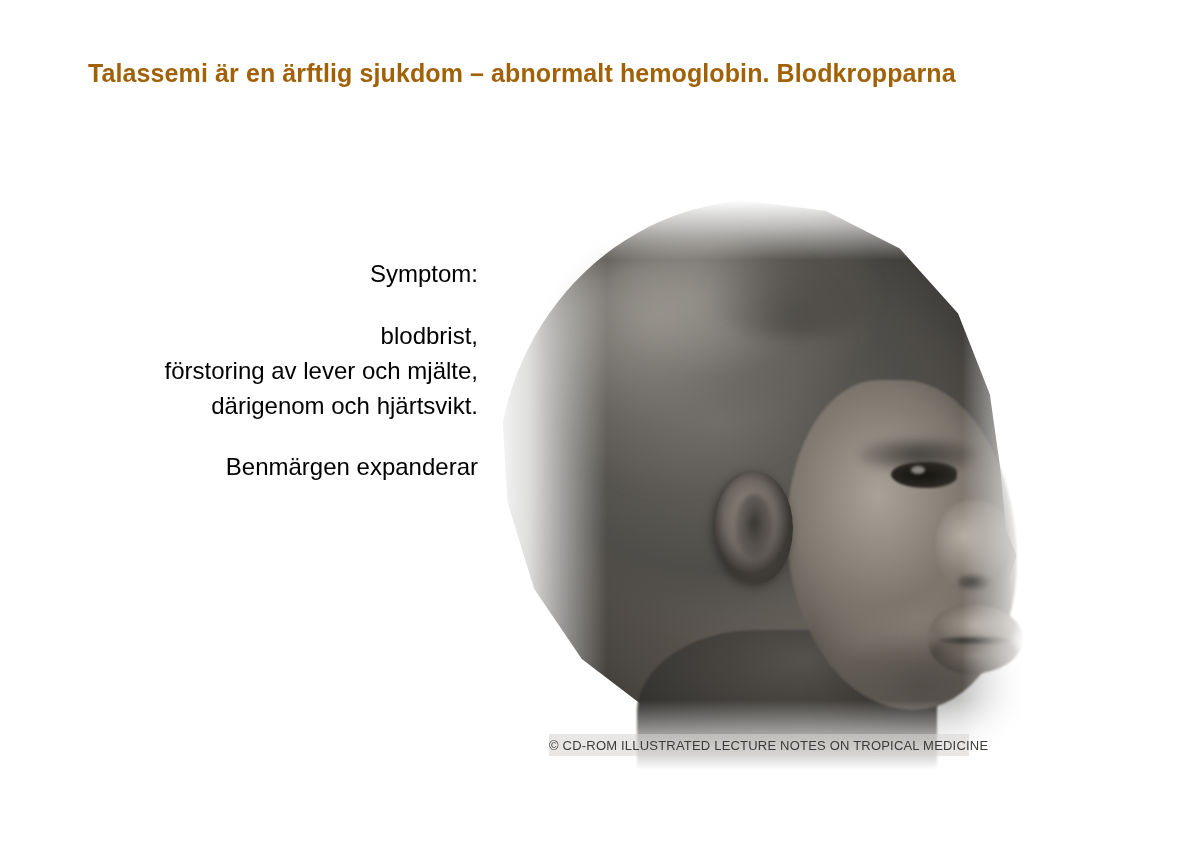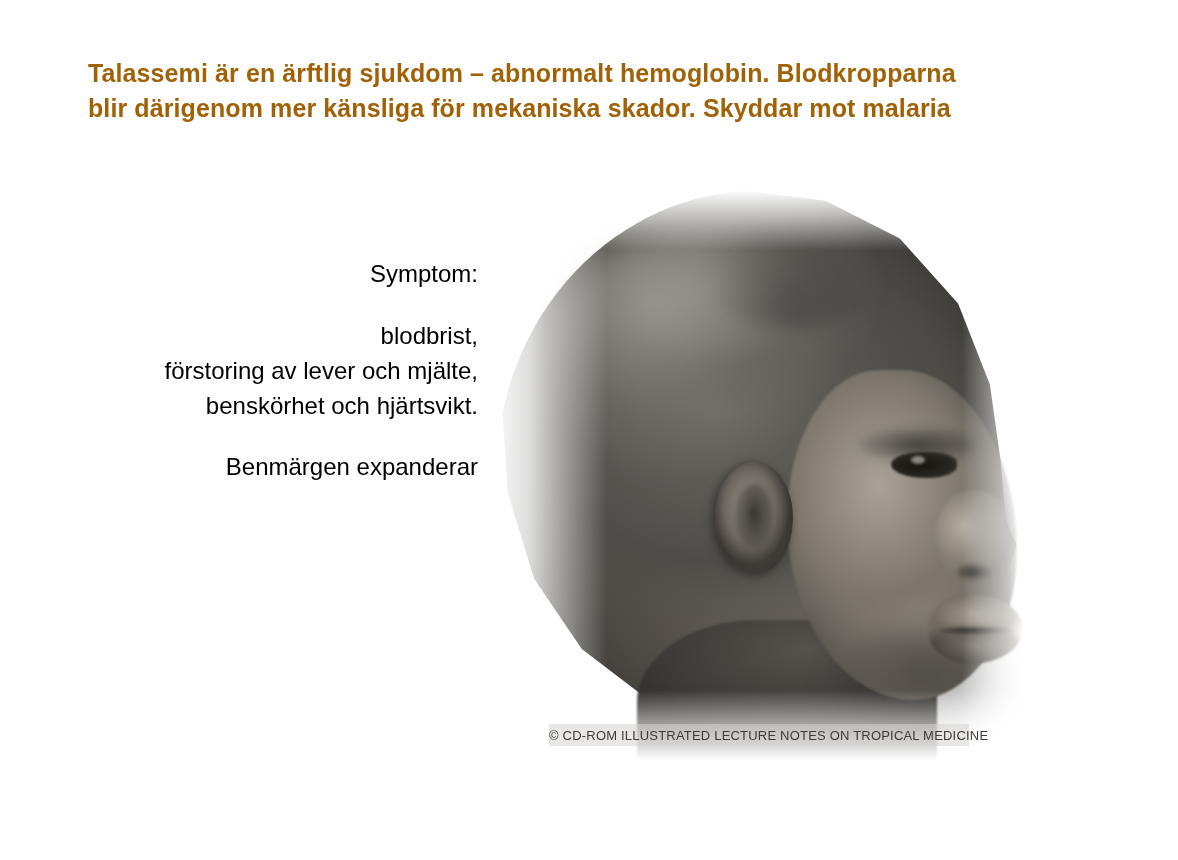--- a/index.html
+++ b/index.html
@@ -59,21 +59,21 @@
     margin-left: 33px;
   }
   .body-block .sym-list {
     margin-bottom: 37px;
   }
 
   
   .photo-wrap {
     position: absolute;
     left: 487px;
-    top: 190px;
+    top: 200px;
     width: 545px;
     height: 570px;
   }
   .photo {
     position: absolute;
     inset: 0;
     overflow: hidden;
     background: #ffffff;
   }
 
@@ -312,29 +312,28 @@
     font-family: "Liberation Sans", sans-serif;
   }
 </style>
 </head>
 <body>
 
 <div class="slide">
 
   <div class="slide-title">
     <span class="line">Talassemi är en ärftlig sjukdom – abnormalt hemoglobin. Blodkropparna</span>
-    <span class="line">blir därigenom mer känsliga för mekaniska skador. Skyddar mot malaria</span>
   </div>
 
   <div class="body-block">
     <div class="para lead">Symptom:</div>
     <div class="para sym-list">
       <span class="sym-line">blodbrist,</span>
       <span class="sym-line">förstoring av lever och mjälte,</span>
-      <span class="sym-line">benskörhet och hjärtsvikt.</span>
+      <span class="sym-line">därigenom och hjärtsvikt.</span>
     </div>
     <div class="para">Benmärgen expanderar</div>
   </div>
 
   <div class="photo-wrap">
     <div class="photo">
       <div class="head"></div>
       <div class="cranium-hi"></div>
       <div class="skull-crease"></div>
       <div class="neck"></div>

